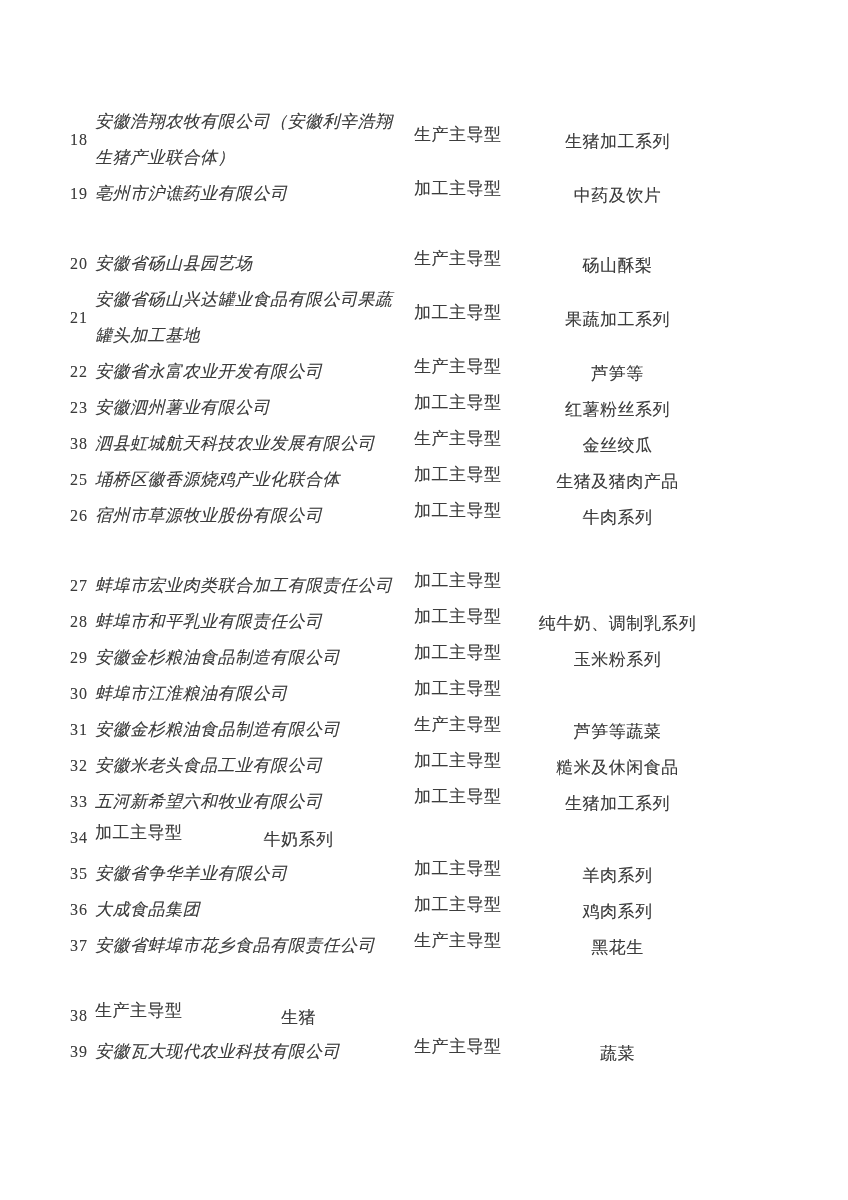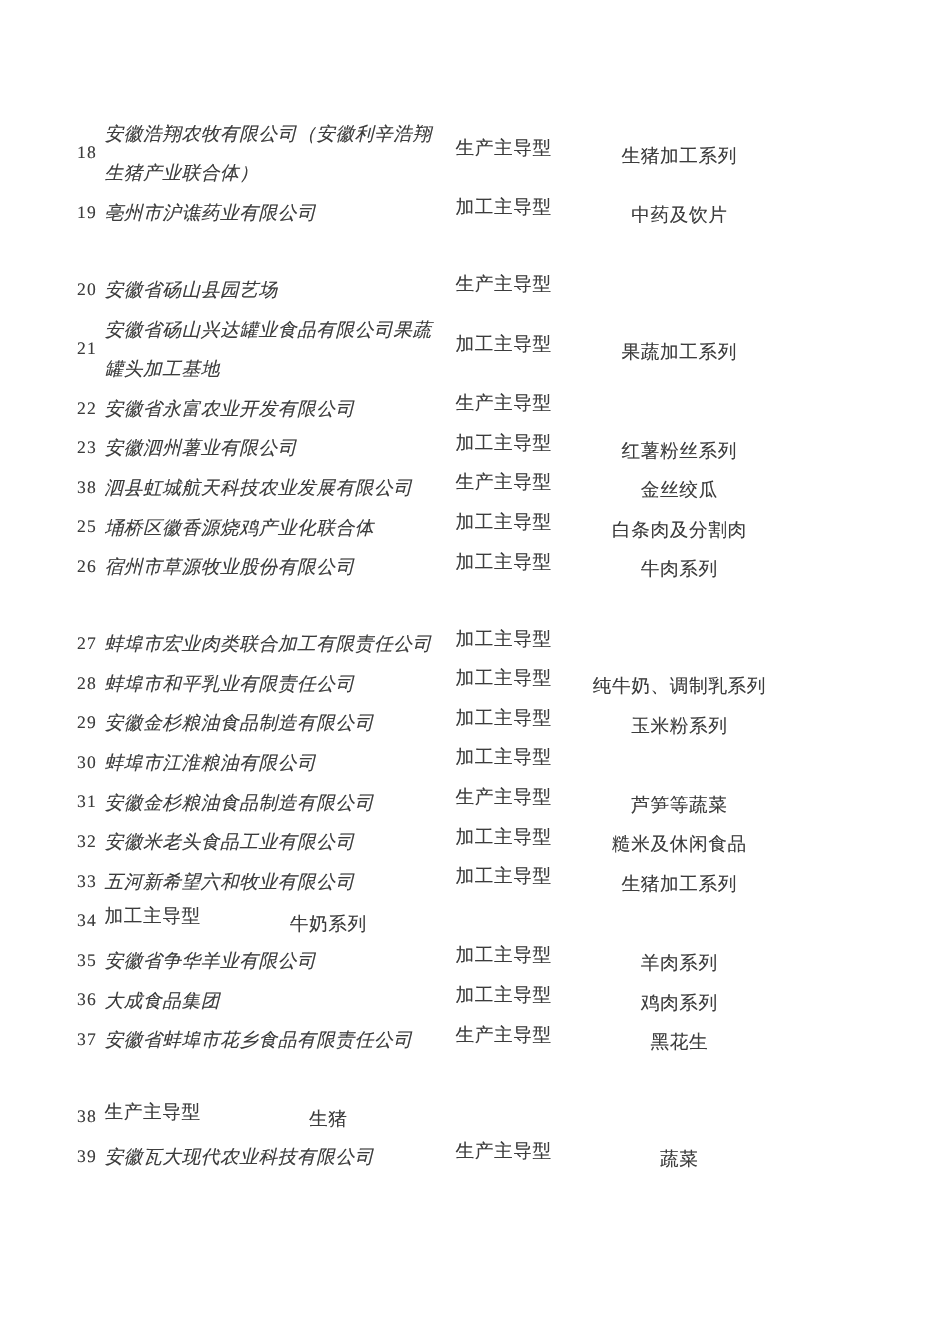--- a/index.html
+++ b/index.html
@@ -75,49 +75,51 @@
       <div class="row">
     <div class="col-no">19</div>
     <div class="col-name">亳州市沪谯药业有限公司</div>
     <div class="col-type">加工主导型</div>
     <div class="col-product">中药及饮片</div>
   </div>
       <div class="row group-start">
     <div class="col-no">20</div>
     <div class="col-name">安徽省砀山县园艺场</div>
     <div class="col-type">生产主导型</div>
+    <div class="col-product">砀山酥梨</div>
   </div>
       <div class="row tall">
     <div class="col-no">21</div>
     <div class="col-name">安徽省砀山兴达罐业食品有限公司果蔬罐头加工基地</div>
     <div class="col-type">加工主导型</div>
     <div class="col-product">果蔬加工系列</div>
   </div>
       <div class="row">
     <div class="col-no">22</div>
     <div class="col-name">安徽省永富农业开发有限公司</div>
     <div class="col-type">生产主导型</div>
+    <div class="col-product">芦笋等</div>
   </div>
       <div class="row">
     <div class="col-no">23</div>
     <div class="col-name">安徽泗州薯业有限公司</div>
     <div class="col-type">加工主导型</div>
     <div class="col-product">红薯粉丝系列</div>
   </div>
       <div class="row">
     <div class="col-no">38</div>
     <div class="col-name">泗县虹城航天科技农业发展有限公司</div>
     <div class="col-type">生产主导型</div>
     <div class="col-product">金丝绞瓜</div>
   </div>
       <div class="row">
     <div class="col-no">25</div>
     <div class="col-name">埇桥区徽香源烧鸡产业化联合体</div>
     <div class="col-type">加工主导型</div>
-    <div class="col-product">白条肉及分割肉</div>
+    <div class="col-product">生猪及猪肉产品</div>
   </div>
       <div class="row">
     <div class="col-no">26</div>
     <div class="col-name">宿州市草源牧业股份有限公司</div>
     <div class="col-type">加工主导型</div>
     <div class="col-product">牛肉系列</div>
   </div>
       <div class="row group-start">
     <div class="col-no">27</div>
     <div class="col-name">蚌埠市宏业肉类联合加工有限责任公司</div>

